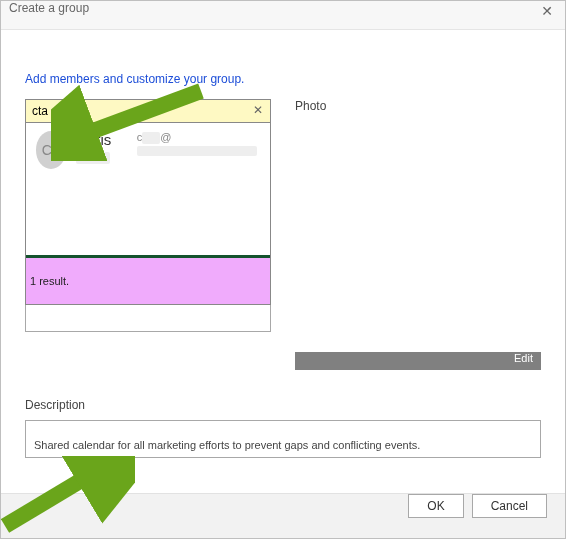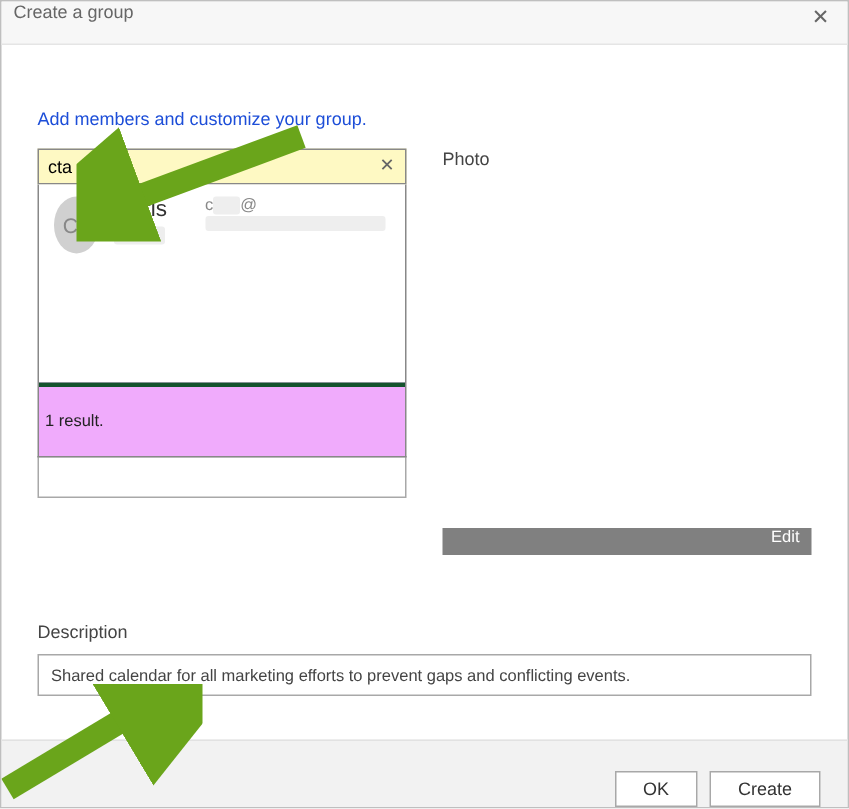--- a/index.html
+++ b/index.html
@@ -21,23 +21,23 @@
   .avatar{width:38px;height:38px;border-radius:50%;background:#d0d0d0;display:flex;align-items:center;justify-content:center;color:#888;font-size:14px}
   .result-text{display:flex;flex-direction:row;gap:2px}
   .result-name{font-size:15px;color:#333}
   .result-email{font-size:11px;color:#888}
   .redact1{display:inline-block;width:34px;height:12px;background:#eee;vertical-align:middle;border-radius:2px}
   .redact2{display:inline-block;width:120px;height:10px;background:#eee;vertical-align:middle;border-radius:2px}
   .results-footer{position:absolute;left:0;right:0;bottom:0;border-top:3px solid #14532d;padding:17px 4px;font-size:11px;color:#222;background:#f0abfc}
   .people-box{border:1px solid #a8a8a8;height:26px;margin-top:-1px;background:#fff}
   .photo-area{flex:1}
   .edit-bar{background:#808080;color:#fff;height:18px;display:flex;align-items:flex-start;justify-content:flex-end;padding:0 8px;font-size:11px;margin-top:231px}
-  .desc-label{margin-top:44px;color:#444}
-  .desc-box{border:1px solid #a8a8a8;margin-top:8px;padding:8px 8px;height:28px;box-sizing:border-box;font-size:11px;color:#444;overflow:hidden}
-  .footer{position:absolute;left:0;right:0;bottom:0;height:44px;background:#f2f2f2;border-top:1px solid #e2e2e2;display:flex;align-items:flex-end;justify-content:flex-end;gap:8px;padding:0 18px}
+  .desc-label{margin-top:28px;color:#444}
+  .desc-box{border:1px solid #a8a8a8;margin-top:8px;padding:18px 8px;height:28px;box-sizing:border-box;font-size:11px;color:#444;overflow:hidden}
+  .footer{position:absolute;left:0;right:0;bottom:0;height:44px;background:#f2f2f2;border-top:1px solid #e2e2e2;display:flex;align-items:flex-start;justify-content:flex-end;gap:8px;padding:0 18px}
   .btn{background:#fff;border:1px solid #a8a8a8;padding:4px 18px;font-size:12px;color:#333;cursor:pointer}
   .arrow{position:absolute;pointer-events:none}
   .arrow svg{display:block}
 </style>
 </head>
 <body>
 
 <div class="window">
 
   <div class="titlebar">
@@ -87,21 +87,21 @@
 
     <div class="desc-label">Description</div>
     <div class="desc-box">
       <span>Shared calendar for all marketing efforts to prevent gaps and conflicting events.</span>
     </div>
 
   </div>
 
   <div class="footer">
     <button class="btn">OK</button>
-    <button class="btn">Create</button>
+    <button class="btn">Cancel</button>
   </div>
 
   <div class="arrow" style="left:50px;top:80px">
     <svg width="160" height="80">
       <defs>
           <marker id="ah1" markerWidth="10" markerHeight="10" refX="2" refY="3" orient="auto">
             <path d="M0,0 L0,6 L8,3 z" fill="#6aa51b"></path>
           </marker>
         </defs>
       <line x1="150" y1="10" x2="15" y2="60" stroke="#6aa51b" stroke-width="16" marker-end="url(#ah1)"></line>

